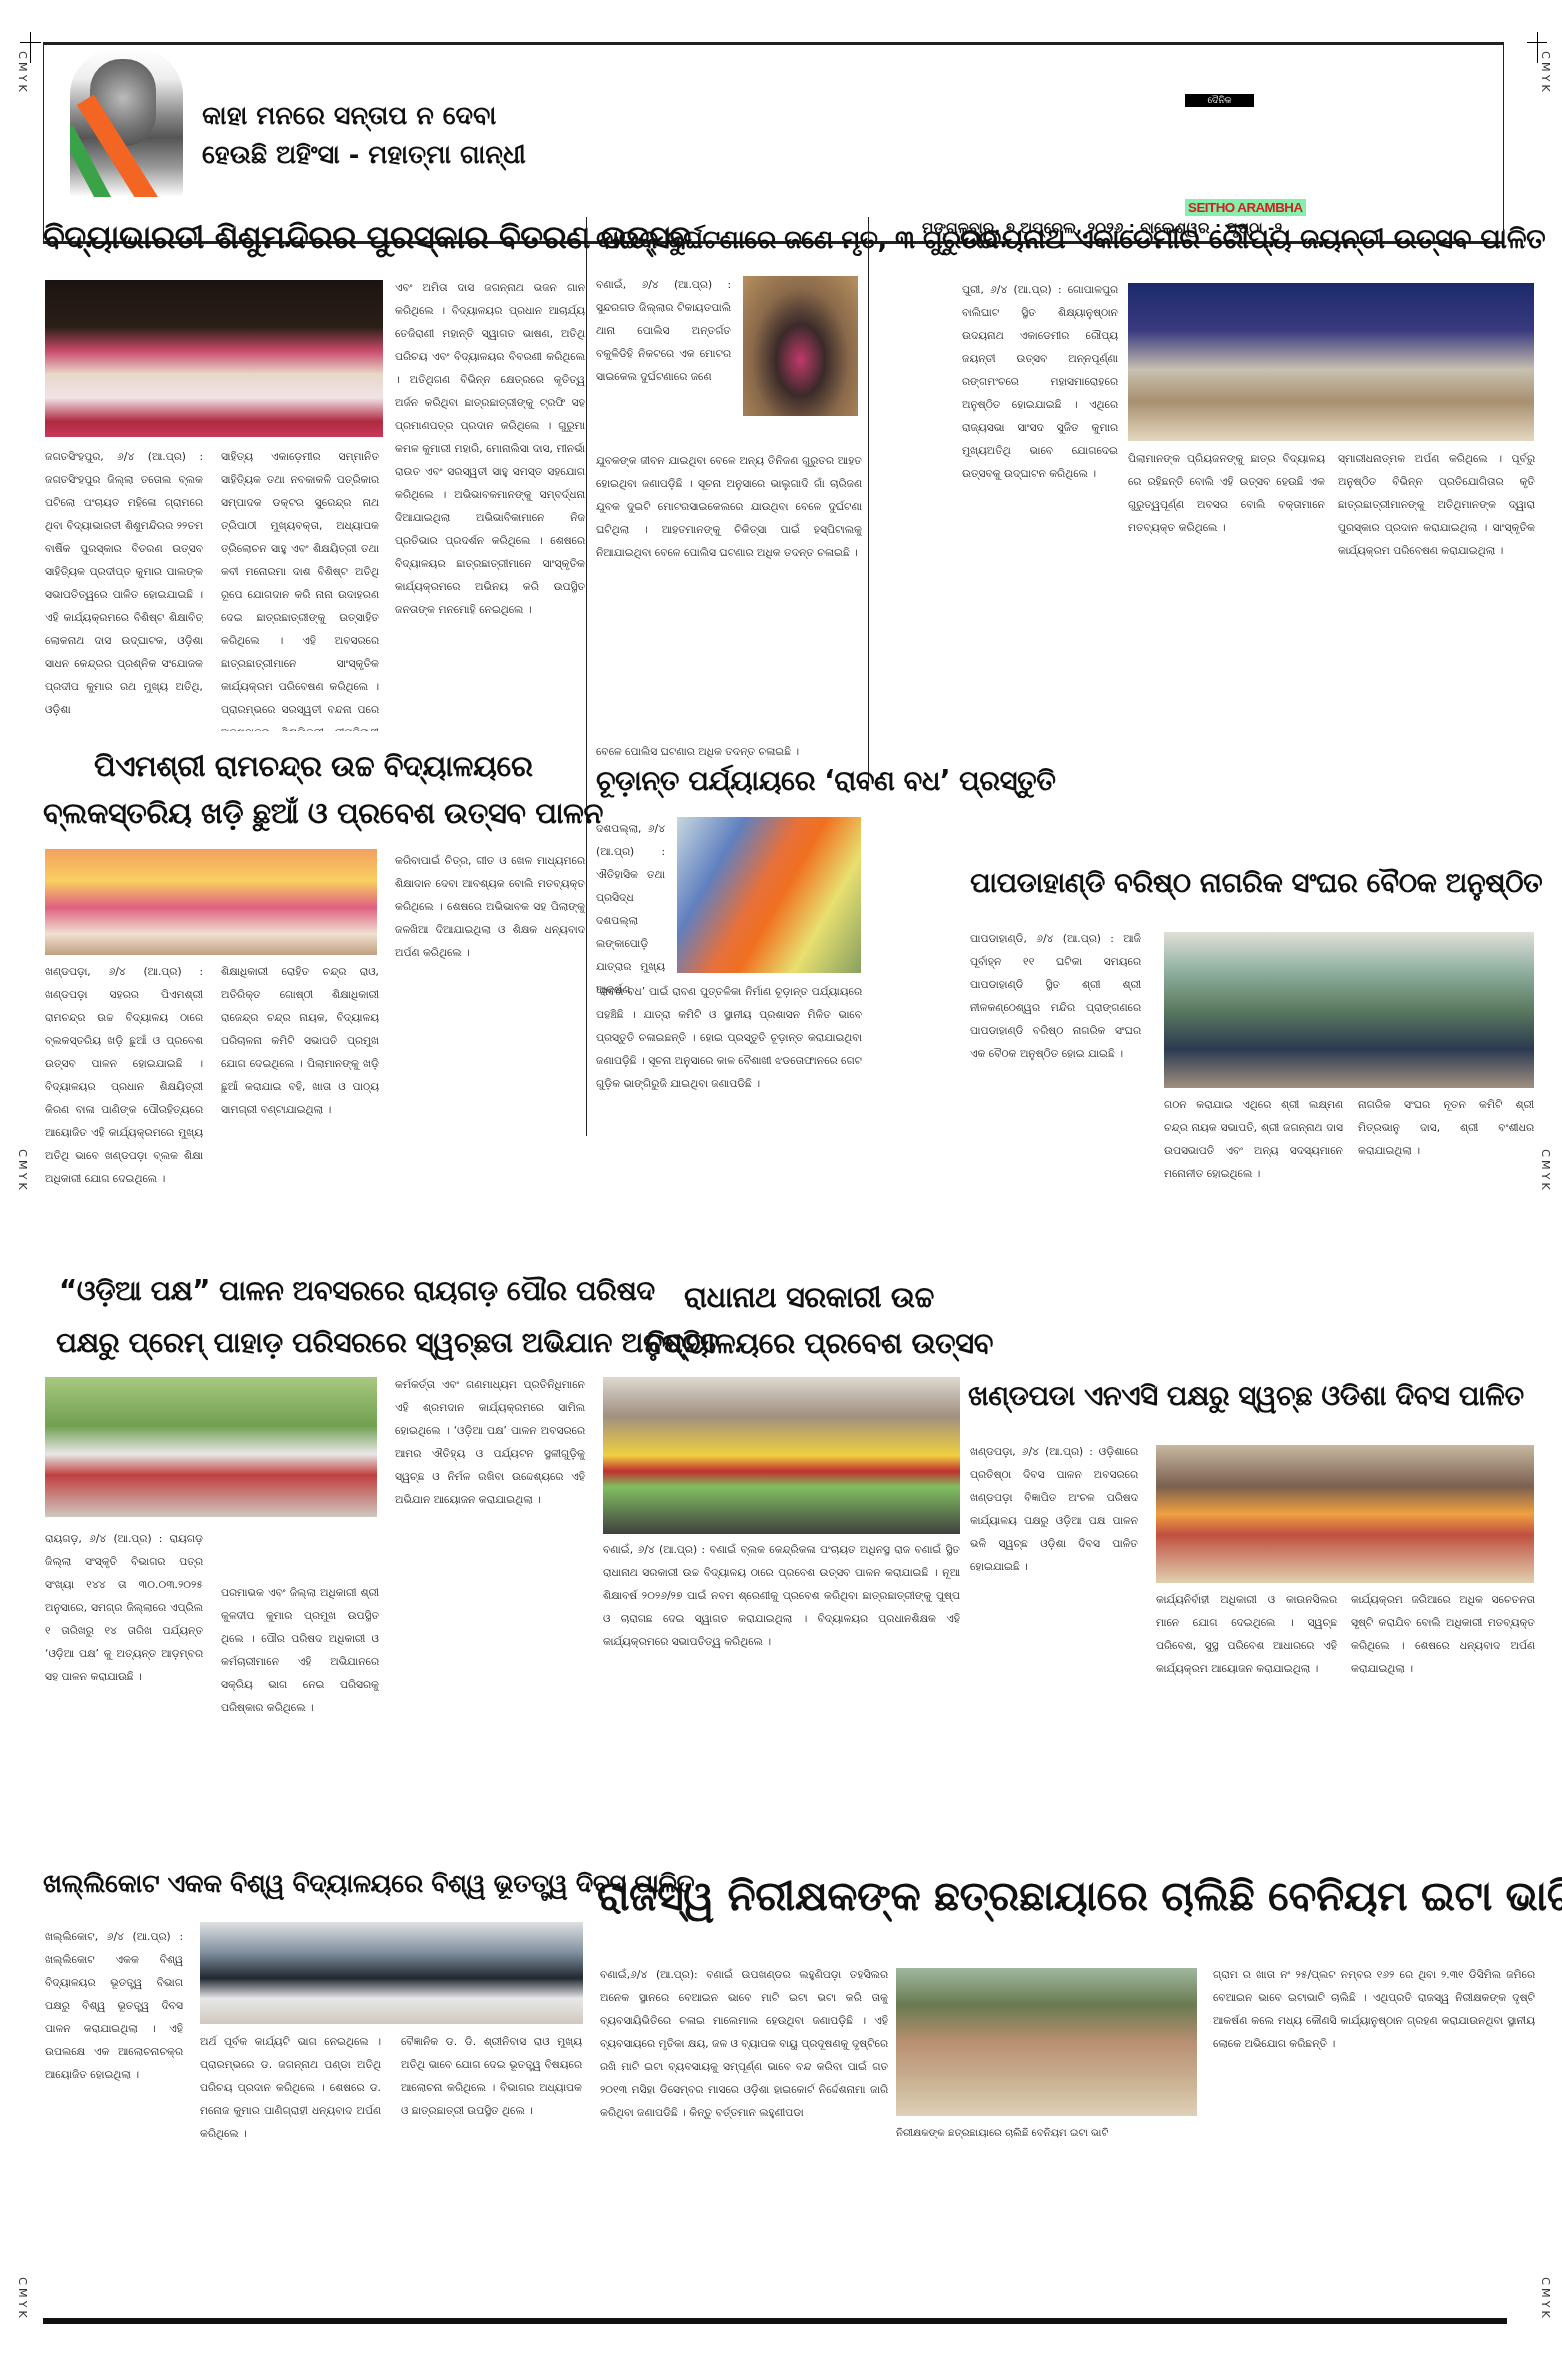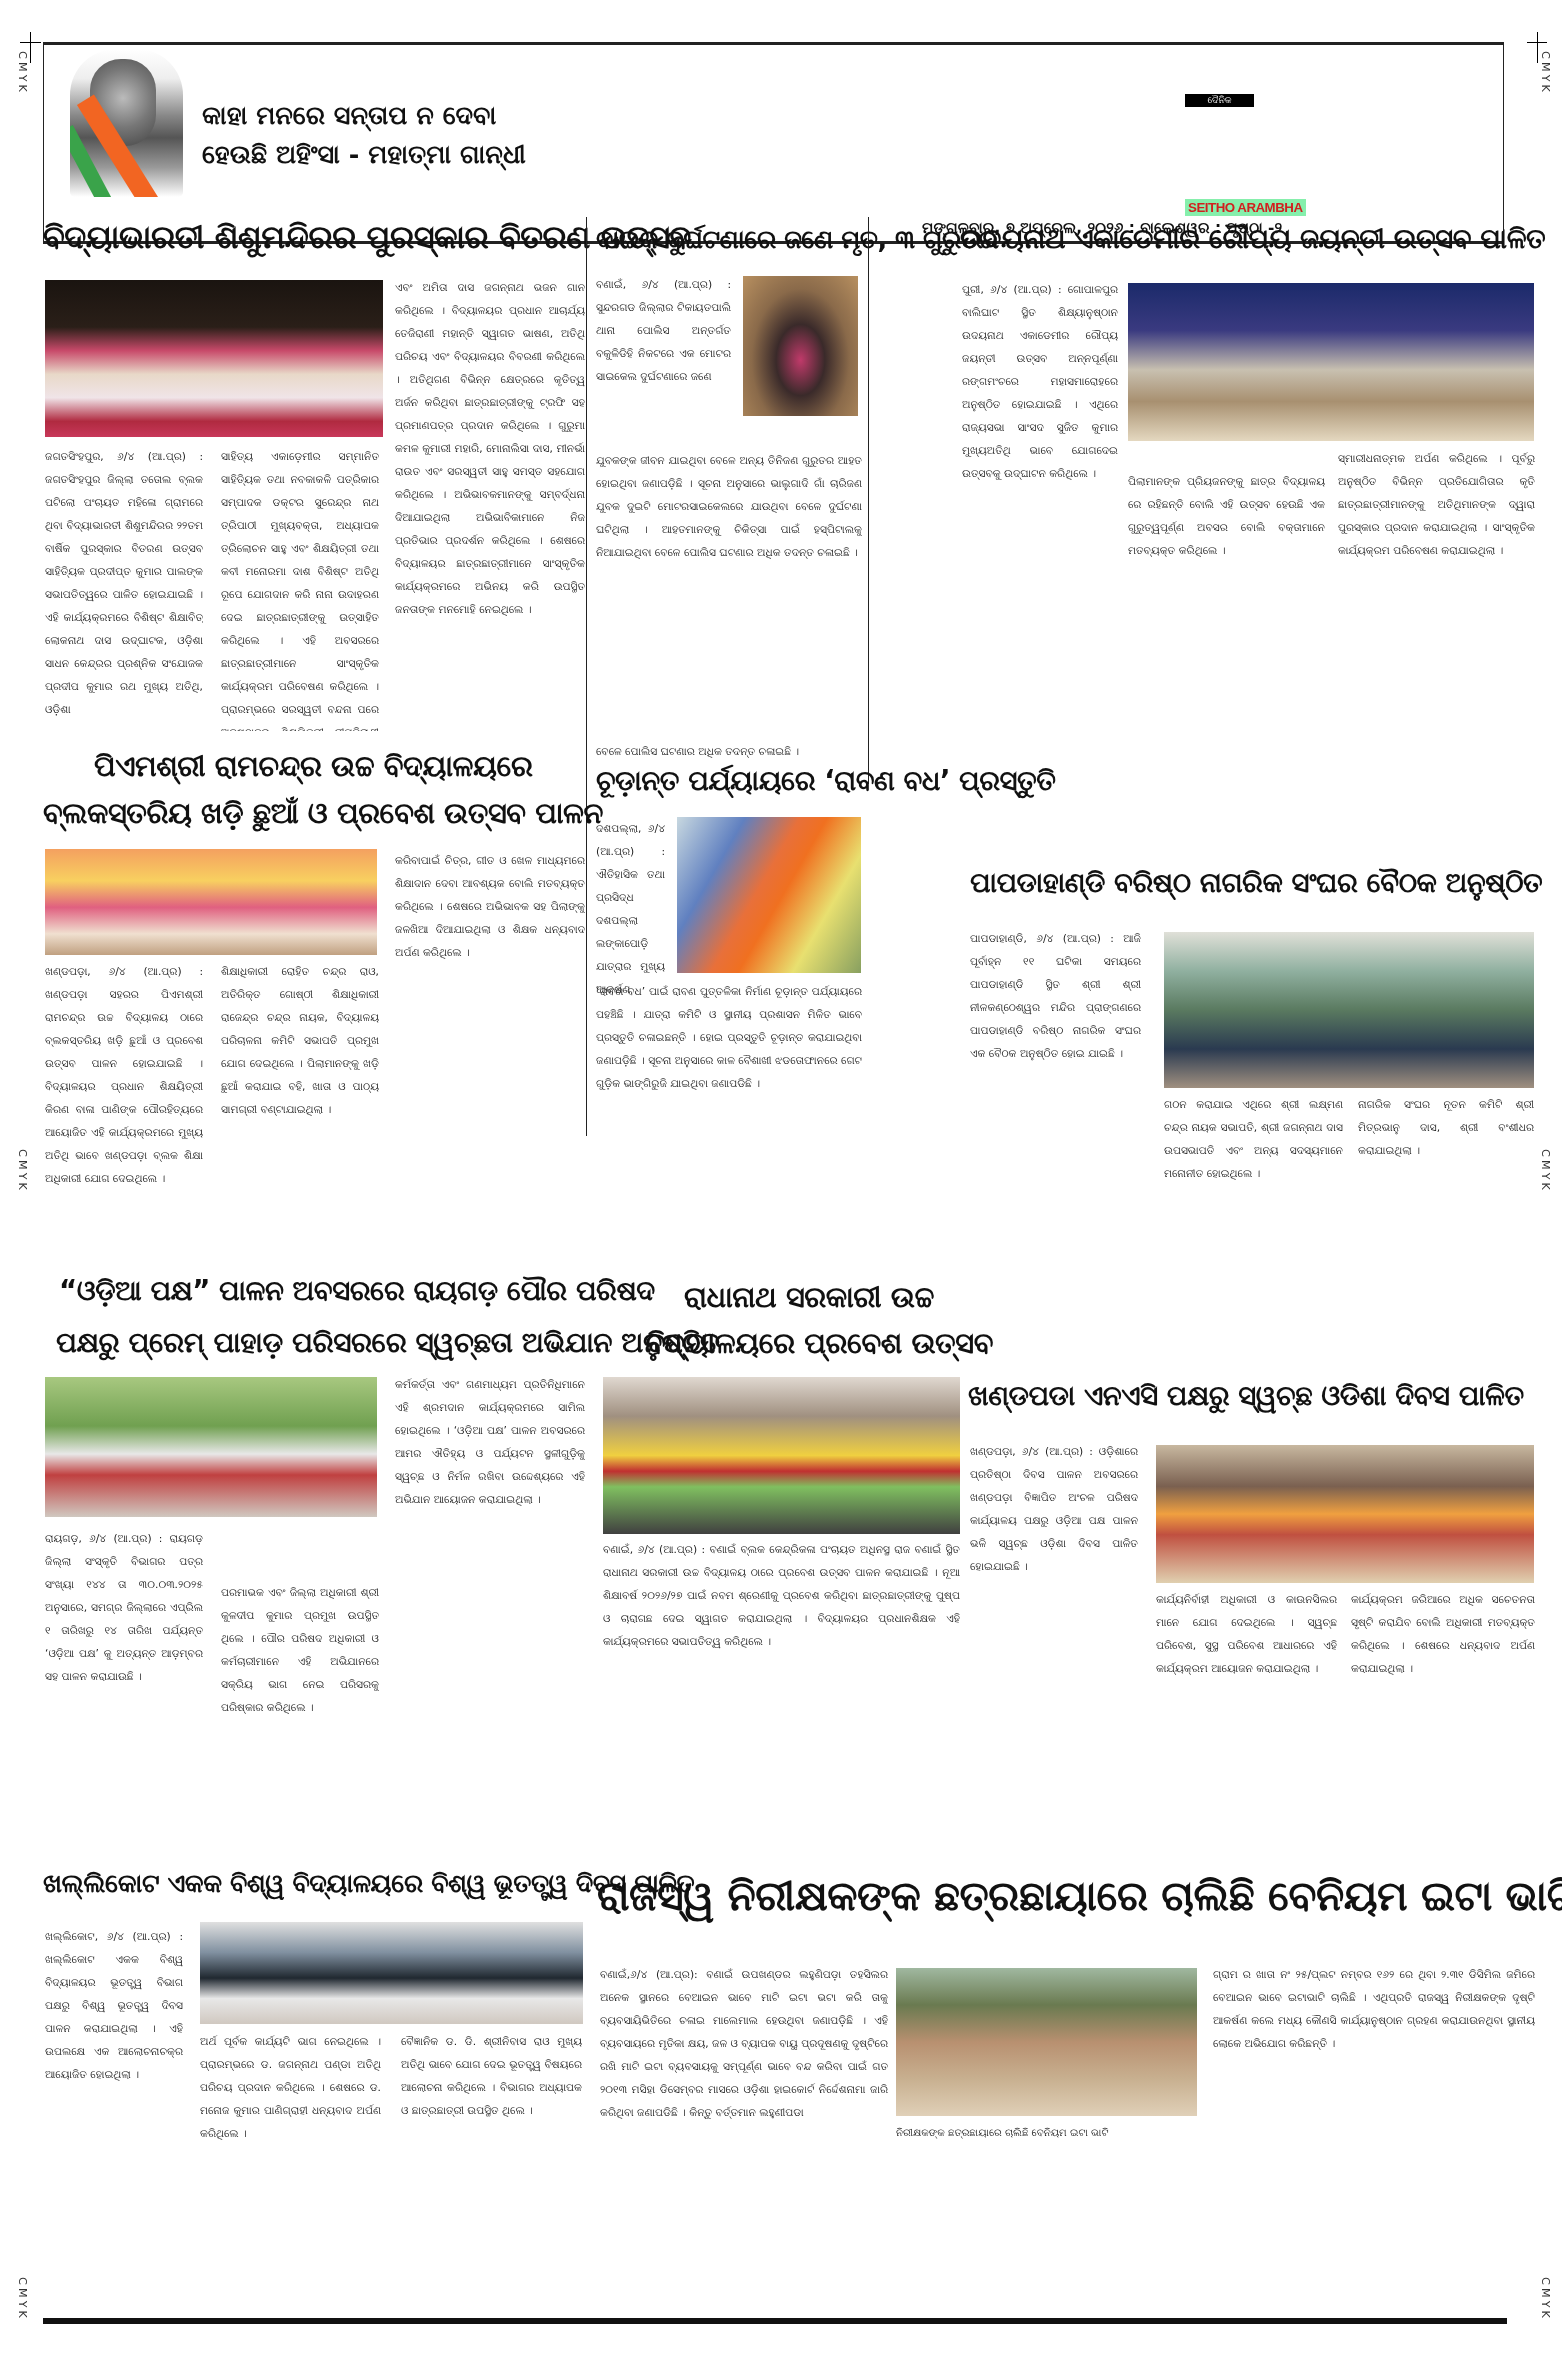--- a/index.html
+++ b/index.html
@@ -66,21 +66,21 @@
 <div class="body" style="left:596px;top:273px;width:135px;height:194px;">ବଣାଇଁ, ୬/୪ (ଆ.ପ୍ର) : ସୁନ୍ଦରଗଡ ଜିଲ୍ଲାର ଟିକାୟତପାଲି ଥାନା ପୋଲିସ ଅନ୍ତର୍ଗତ ବକୁଳିଡିହି ନିକଟରେ ଏକ ମୋଟର ସାଇକେଲ ଦୁର୍ଘଟଣାରେ ଜଣେ</div>
 <div class="photo" style="left:743px;top:276px;width:115px;height:140px;background:radial-gradient(ellipse at 50% 60%,#c03a6a 0%,#3a2a2a 30%,#8a6a4a 60%,#b89060 100%);"></div>
 <div class="body" style="left:596px;top:449px;width:266px;height:286px;">ଯୁବକଙ୍କ ଜୀବନ ଯାଇଥିବା ବେଳେ ଅନ୍ୟ ତିନିଜଣ ଗୁରୁତର ଆହତ ହୋଇଥିବା ଜଣାପଡ଼ିଛି । ସୂଚନା ଅନୁସାରେ ଭାଲୁଗାଦି ଗାଁ ଚାରିଜଣ ଯୁବକ ଦୁଇଟି ମୋଟରସାଇକେଲରେ ଯାଉଥିବା ବେଳେ ଦୁର୍ଘଟଣା ଘଟିଥିଲା । ଆହତମାନଙ୍କୁ ଚିକିତ୍ସା ପାଇଁ ହସ୍ପିଟାଲକୁ ନିଆଯାଇଥିବା ବେଳେ ପୋଲିସ ଘଟଣାର ଅଧିକ ତଦନ୍ତ ଚଳାଇଛି ।</div>
 <div class="body" style="left:596px;top:740px;width:266px;height:23px;">ବେଳେ ପୋଲିସ ଘଟଣାର ଅଧିକ ତଦନ୍ତ ଚଳାଇଛି ।</div>
 
 <div class="rule" style="left:868px;top:217px;width:1px;height:567px;"></div>
 
 <div class="hl" style="left:960px;top:224px;font-size:27.6px;">ଉଦୟନାଥ ଏକାଡେମୀର ରୌପ୍ୟ ଜୟନ୍ତୀ ଉତ୍ସବ ପାଳିତ</div>
 <div class="body" style="left:962px;top:278px;width:156px;height:511px;">ପୁରୀ, ୬/୪ (ଆ.ପ୍ର) : ଗୋପାଳପୁର ବାଲିଘାଟ ସ୍ଥିତ ଶିକ୍ଷ୍ୟାନୁଷ୍ଠାନ ଉଦୟନାଥ ଏକାଡେମୀର ରୌପ୍ୟ ଜୟନ୍ତୀ ଉତ୍ସବ ଅନ୍ନପୂର୍ଣ୍ଣା ରଙ୍ଗମଂଚରେ ମହାସମାରୋହରେ ଅନୁଷ୍ଠିତ ହୋଇଯାଇଛି । ଏଥିରେ ରାଜ୍ୟସଭା ସାଂସଦ ସୁଜିତ କୁମାର ମୁଖ୍ୟଅତିଥି ଭାବେ ଯୋଗଦେଇ ଉତ୍ସବକୁ ଉଦ୍‌ଘାଟନ କରିଥିଲେ ।</div>
 <div class="photo" style="left:1128px;top:283px;width:406px;height:158px;background:linear-gradient(180deg,#1b2a6a 0%,#3a3a80 30%,#c8c0b0 55%,#a89070 75%,#e4d8c0 100%);"></div>
-<div class="body" style="left:1128px;top:447px;width:197px;height:337px;margin-top:23px;">ପିଲାମାନଙ୍କ ପ୍ରିୟଜନଙ୍କୁ ଛାତ୍ର ବିଦ୍ୟାଳୟ ରେ ରହିଛନ୍ତି ବୋଲି ଏହି ଉତ୍ସବ ହେଉଛି ଏକ ଗୁରୁତ୍ୱପୂର୍ଣ୍ଣ ଅବସର ବୋଲି ବକ୍ତାମାନେ ମତବ୍ୟକ୍ତ କରିଥିଲେ ।</div>
+<div class="body" style="left:1128px;top:447px;width:197px;height:337px;">ପିଲାମାନଙ୍କ ପ୍ରିୟଜନଙ୍କୁ ଛାତ୍ର ବିଦ୍ୟାଳୟ ରେ ରହିଛନ୍ତି ବୋଲି ଏହି ଉତ୍ସବ ହେଉଛି ଏକ ଗୁରୁତ୍ୱପୂର୍ଣ୍ଣ ଅବସର ବୋଲି ବକ୍ତାମାନେ ମତବ୍ୟକ୍ତ କରିଥିଲେ ।</div>
 <div class="body" style="left:1338px;top:447px;width:197px;height:337px;">ସ୍ମାରୀଧନାତ୍ମକ ଅର୍ପଣ କରିଥିଲେ । ପୂର୍ବରୁ ଅନୁଷ୍ଠିତ ବିଭିନ୍ନ ପ୍ରତିଯୋଗିତାର କୃତି ଛାତ୍ରଛାତ୍ରୀମାନଙ୍କୁ ଅତିଥିମାନଙ୍କ ଦ୍ୱାରା ପୁରସ୍କାର ପ୍ରଦାନ କରାଯାଇଥିଲା । ସାଂସ୍କୃତିକ କାର୍ଯ୍ୟକ୍ରମ ପରିବେଷଣ କରାଯାଇଥିଲା ।</div>
 
 <div class="hl" style="left:94px;top:751px;font-size:29px;">ପିଏମଶ୍ରୀ ରାମଚନ୍ଦ୍ର ଉଚ୍ଚ ବିଦ୍ୟାଳୟରେ</div>
 <div class="hl" style="left:43px;top:798px;font-size:29px;">ବ୍ଲକସ୍ତରିୟ ଖଡ଼ି ଛୁଆଁ ଓ ପ୍ରବେଶ ଉତ୍ସବ ପାଳନ</div>
 <div class="photo" style="left:45px;top:849px;width:332px;height:106px;background:linear-gradient(180deg,#f4a060 0%,#f8d060 30%,#e06080 55%,#f0e0d0 80%,#c0a080 100%);"></div>
 <div class="body" style="left:395px;top:849px;width:190px;height:439px;">କରିବାପାଇଁ ଚିତ୍ର, ଗୀତ ଓ ଖେଳ ମାଧ୍ୟମରେ ଶିକ୍ଷାଦାନ ଦେବା ଆବଶ୍ୟକ ବୋଲି ମତବ୍ୟକ୍ତ କରିଥିଲେ । ଶେଷରେ ଅଭିଭାବକ ସହ ପିଲାଙ୍କୁ ଜଳଖିଆ ଦିଆଯାଇଥିଲା ଓ ଶିକ୍ଷକ ଧନ୍ୟବାଦ ଅର୍ପଣ କରିଥିଲେ ।</div>
 <div class="body" style="left:45px;top:960px;width:158px;height:286px;">ଖଣ୍ଡପଡ଼ା, ୬/୪ (ଆ.ପ୍ର) : ଖଣ୍ଡପଡ଼ା ସହରର ପିଏମଶ୍ରୀ ରାମଚନ୍ଦ୍ର ଉଚ୍ଚ ବିଦ୍ୟାଳୟ ଠାରେ ବ୍ଲକସ୍ତରିୟ ଖଡ଼ି ଛୁଆଁ ଓ ପ୍ରବେଶ ଉତ୍ସବ ପାଳନ ହୋଇଯାଇଛି । ବିଦ୍ୟାଳୟର ପ୍ରଧାନ ଶିକ୍ଷୟିତ୍ରୀ କିରଣ ବାଳା ପାଣିଙ୍କ ପୌରହିତ୍ୟରେ ଆୟୋଜିତ ଏହି କାର୍ଯ୍ୟକ୍ରମରେ ମୁଖ୍ୟ ଅତିଥି ଭାବେ ଖଣ୍ଡପଡ଼ା ବ୍ଲକ ଶିକ୍ଷା ଅଧିକାରୀ ଯୋଗ ଦେଇଥିଲେ ।</div>
 <div class="body" style="left:221px;top:960px;width:158px;height:286px;">ଶିକ୍ଷାଧିକାରୀ ରୋହିତ ଚନ୍ଦ୍ର ରାଓ, ଅତିରିକ୍ତ ଗୋଷ୍ଠୀ ଶିକ୍ଷାଧିକାରୀ ରାଜେନ୍ଦ୍ର ଚନ୍ଦ୍ର ନାୟକ, ବିଦ୍ୟାଳୟ ପରିଚାଳନା କମିଟି ସଭାପତି ପ୍ରମୁଖ ଯୋଗ ଦେଇଥିଲେ । ପିଲାମାନଙ୍କୁ ଖଡ଼ି ଛୁଆଁ କରାଯାଇ ବହି, ଖାତା ଓ ପାଠ୍ୟ ସାମଗ୍ରୀ ବଣ୍ଟାଯାଇଥିଲା ।</div>
 
 <div class="hl" style="left:596px;top:766px;font-size:27.6px;">ଚୂଡ଼ାନ୍ତ ପର୍ଯ୍ୟାୟରେ ‘ରାବଣ ବଧ’ ପ୍ରସ୍ତୁତି</div>

